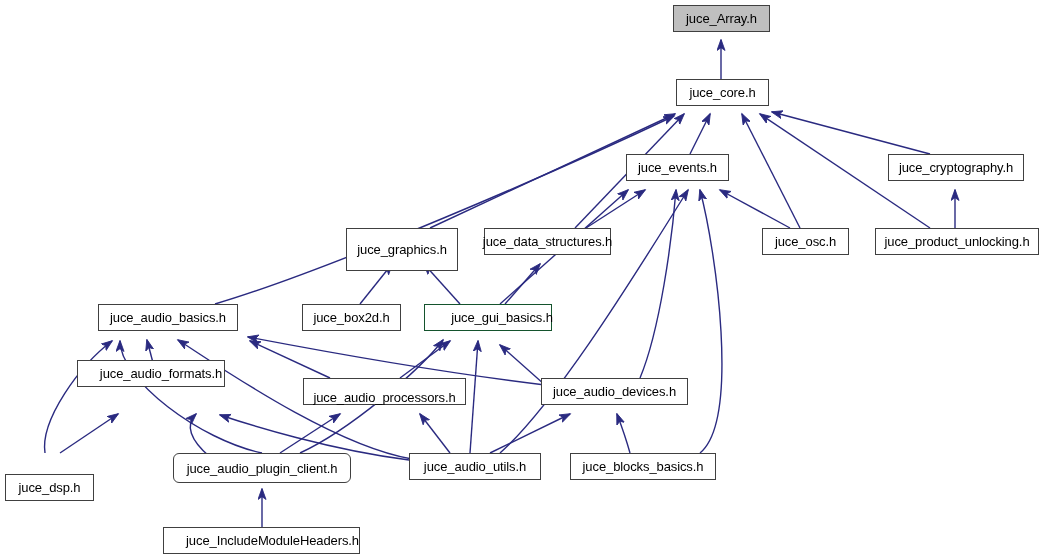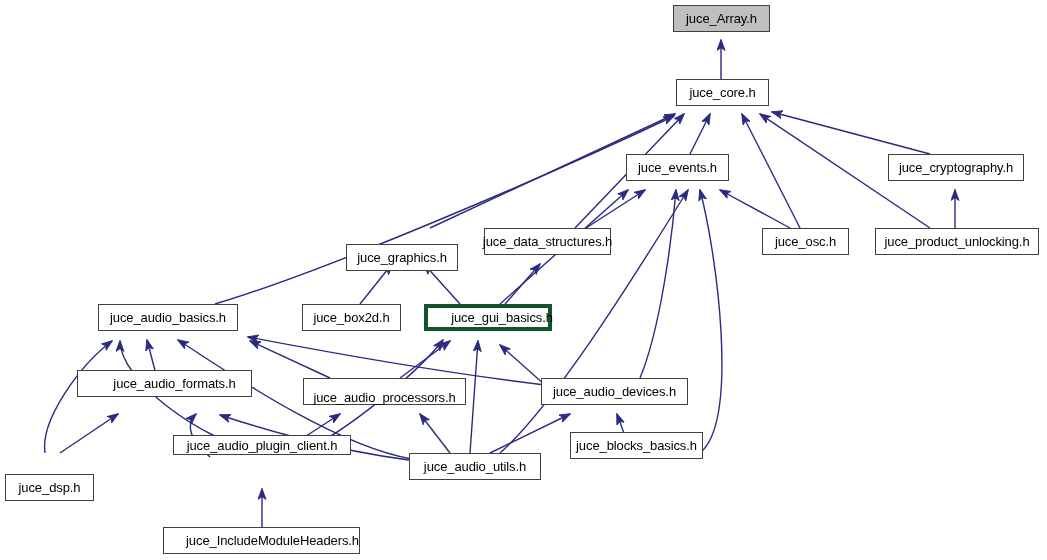--- a/index.html
+++ b/index.html
@@ -39,21 +39,21 @@
     align-items: center;
     justify-content: center;
     white-space: nowrap;
     letter-spacing: -0.1px;
   }
   .node-box.root-node {
     background: #bfbfbf;
     border-color: #404040;
   }
   .node-box.current-node {
-    border: 4px solid #14532d;
+    border: 1px solid #14532d;
     background: #ffffff;
     padding-left: 28px;
   }
   .node-label {
     pointer-events: none;
   }
 </style>
 </head>
 <body>
 
@@ -111,60 +111,60 @@
       </div>
       <div class="node-box" style="left: 676px; top: 79px; width: 93px; height: 27px;">
         <span class="node-label">juce_core.h</span>
       </div>
       <div class="node-box" style="left: 626px; top: 154px; width: 103px; height: 27px;">
         <span class="node-label">juce_events.h</span>
       </div>
       <div class="node-box" style="left: 888px; top: 154px; width: 136px; height: 27px;">
         <span class="node-label">juce_cryptography.h</span>
       </div>
-      <div class="node-box" style="left: 346px; top: 228px; width: 112px; height: 27px; margin-top: 16px;">
+      <div class="node-box" style="left: 346px; top: 228px; width: 112px; height: 43px;">
         <span class="node-label">juce_graphics.h</span>
       </div>
       <div class="node-box" style="left: 484px; top: 228px; width: 127px; height: 27px;">
         <span class="node-label">juce_data_structures.h</span>
       </div>
       <div class="node-box" style="left: 762px; top: 228px; width: 87px; height: 27px;">
         <span class="node-label">juce_osc.h</span>
       </div>
       <div class="node-box" style="left: 875px; top: 228px; width: 164px; height: 27px;">
         <span class="node-label">juce_product_unlocking.h</span>
       </div>
       <div class="node-box" style="left: 98px; top: 304px; width: 140px; height: 27px;">
         <span class="node-label">juce_audio_basics.h</span>
       </div>
       <div class="node-box" style="left: 302px; top: 304px; width: 99px; height: 27px;">
         <span class="node-label">juce_box2d.h</span>
       </div>
       <div class="node-box current-node" style="left: 424px; top: 304px; width: 128px; height: 27px;">
         <span class="node-label">juce_gui_basics.h</span>
       </div>
-      <div class="node-box" style="left: 77px; top: 370px; width: 175px; height: 27px; padding-left: 20px;">
+      <div class="node-box" style="left: 77px; top: 360px; width: 148px; height: 27px; padding-left: 20px;">
         <span class="node-label">juce_audio_formats.h</span>
       </div>
       <div class="node-box" style="left: 303px; top: 378px; width: 163px; height: 27px; align-items: flex-end;">
         <span class="node-label">juce_audio_processors.h</span>
       </div>
       <div class="node-box" style="left: 541px; top: 378px; width: 147px; height: 27px;">
         <span class="node-label">juce_audio_devices.h</span>
       </div>
       <div class="node-box" style="left: 5px; top: 453px; width: 89px; height: 27px; margin-top: 21px;">
         <span class="node-label">juce_dsp.h</span>
       </div>
-      <div class="node-box" style="left: 173px; top: 435px; width: 178px; height: 20px;">
+      <div class="node-box" style="left: 173px; top: 453px; width: 178px; height: 30px; border-radius: 6px;">
         <span class="node-label">juce_audio_plugin_client.h</span>
       </div>
       <div class="node-box" style="left: 409px; top: 453px; width: 132px; height: 27px;">
         <span class="node-label">juce_audio_utils.h</span>
       </div>
-      <div class="node-box" style="left: 570px; top: 432px; width: 133px; height: 27px;">
+      <div class="node-box" style="left: 570px; top: 453px; width: 146px; height: 27px;">
         <span class="node-label">juce_blocks_basics.h</span>
       </div>
       <div class="node-box" style="left: 163px; top: 527px; width: 197px; height: 27px; justify-content: flex-end;">
         <span class="node-label">juce_IncludeModuleHeaders.h</span>
       </div>
     </div>
 
 </div>
 
 </body></html>

